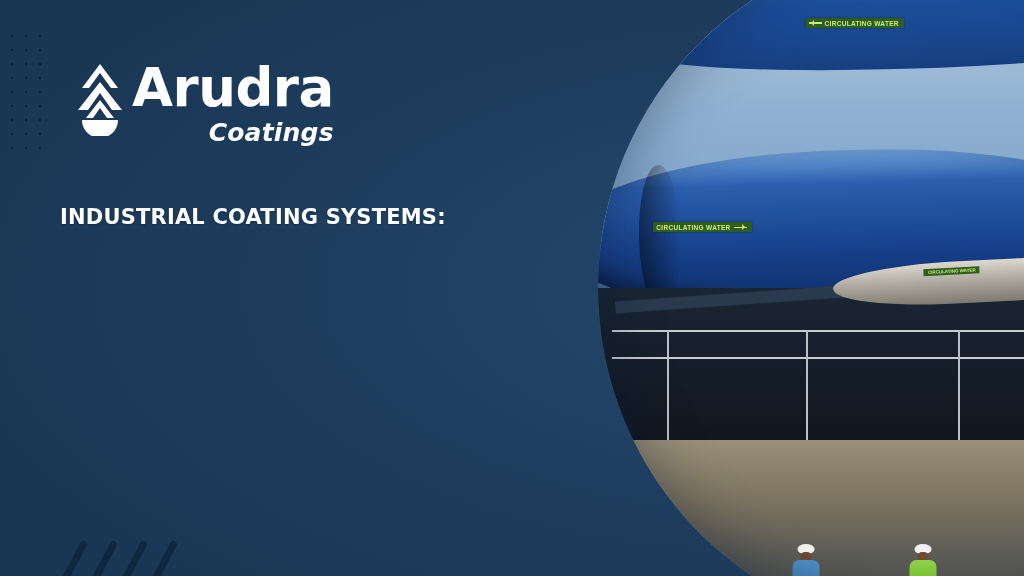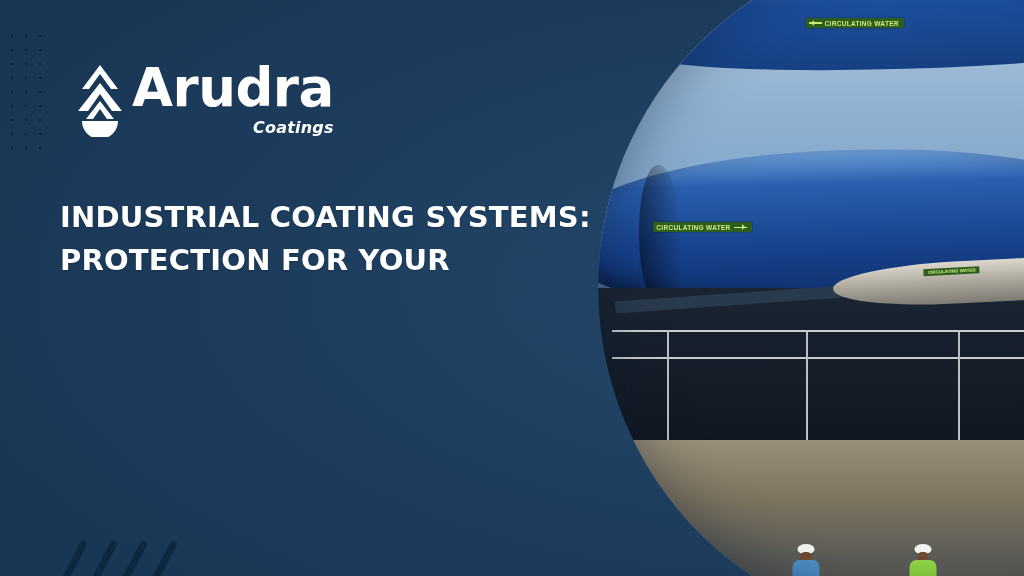--- a/index.html
+++ b/index.html
@@ -174,41 +174,41 @@
 
   .photo-vignette {
     position:absolute; inset:0; border-radius:50%;
     box-shadow:inset 0 0 60px rgba(10,25,45,.42);
     pointer-events:none;
   }
 
   
   .logo {
     position:absolute; left:74px; top:62px;
-    display:flex; align-items:flex-end;
+    display:flex; align-items:flex-start;
   }
   .logo-mark { width:52px; height:74px; flex:none; margin-right:6px; }
   .logo-text { display:flex; flex-direction:column; }
   .logo-word {
     color:#fff; font-size:53px; font-weight:700;
     letter-spacing:-.5px; line-height:.98;
     font-family:"DejaVu Sans", sans-serif;
   }
   .logo-sub {
-    color:#fff; font-size:16px; font-weight:700; font-style:italic;
+    color:#fff; font-size:25px; font-weight:700; font-style:italic;
     letter-spacing:.2px; text-align:right; margin-top:4px;
     font-family:"DejaVu Sans", sans-serif;
   }
 
   
   .headline {
     position:absolute; left:60px; top:196px;
     width:520px;
     color:#ffffff;
-    font-size:29px;
+    font-size:21px;
     font-weight:700;
     line-height:43px;
     letter-spacing:.2px;
     text-transform:uppercase;
     font-family:"DejaVu Sans", sans-serif;
     text-shadow:0 1px 2px rgba(0,0,0,.22);
   }
   .headline div { white-space:nowrap; }
 </style>
 </head>
@@ -290,16 +290,15 @@
       </svg>
     </div>
     <div class="logo-text">
       <span class="logo-word">Arudra</span>
       <span class="logo-sub">Coatings</span>
     </div>
   </div>
 
   <div class="headline">
     <div>INDUSTRIAL COATING SYSTEMS:</div>
-    <div>PROTECTION FOR YOUR</div>
   </div>
 
 </div>
 
 </body></html>

